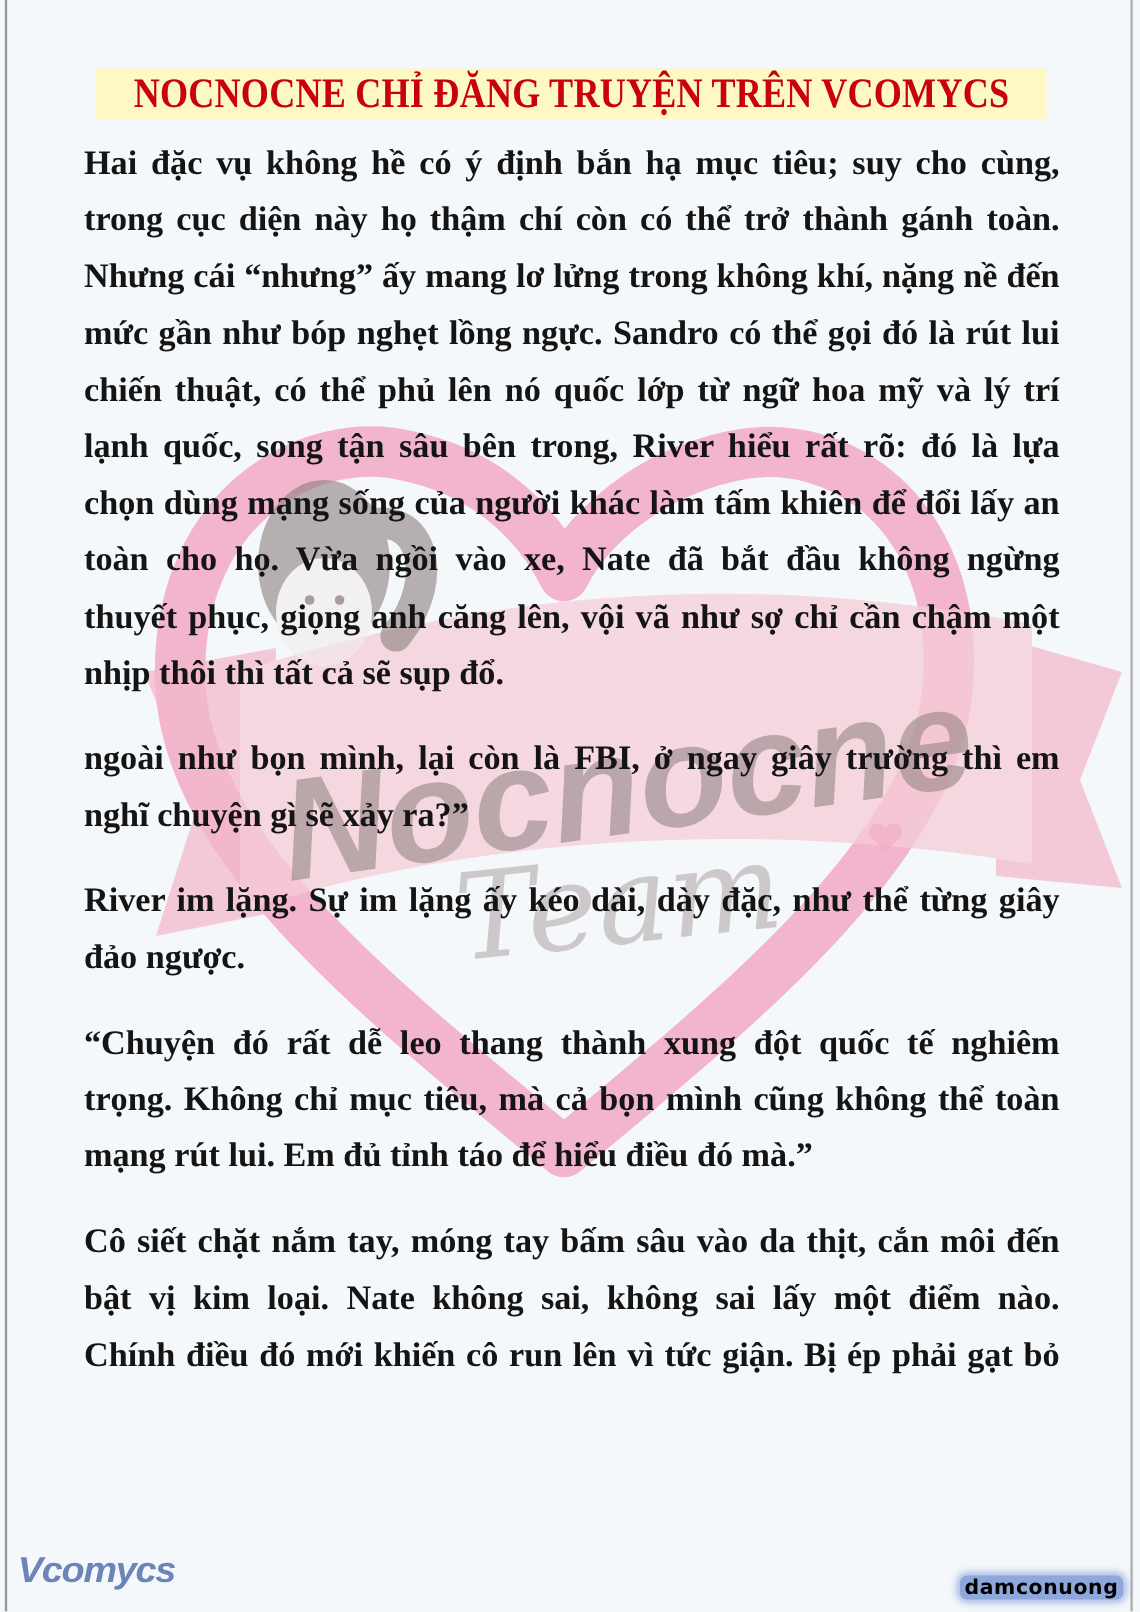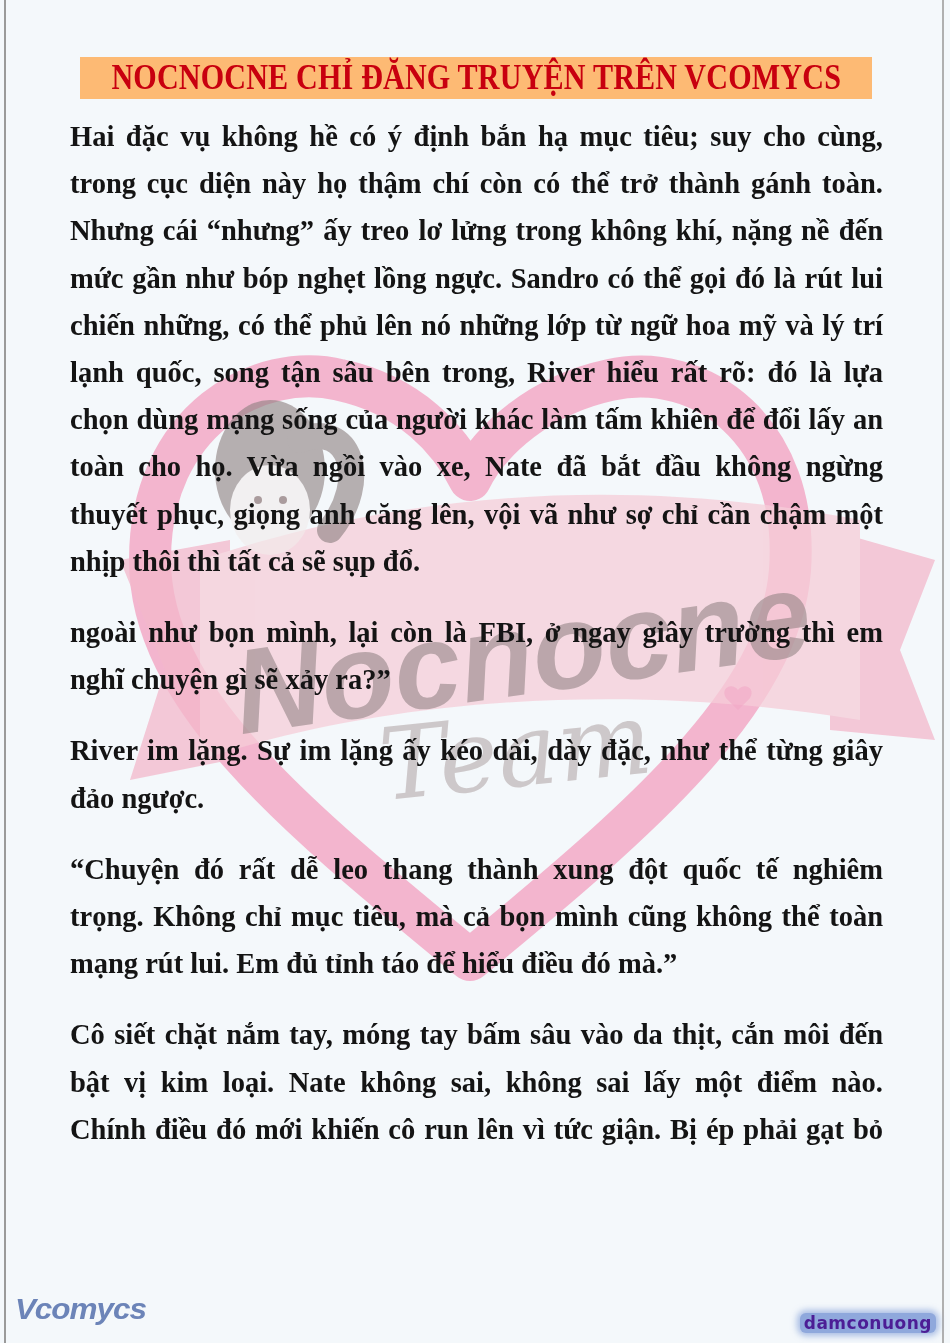--- a/index.html
+++ b/index.html
@@ -16,21 +16,21 @@
     }
     .page-border-right {
       position: absolute; right: 6px; top: 0; width: 2px; height: 1343px;
       background: #b0b0b0;
     }
     
     .watermark { position: absolute; left: 0; top: 0; width: 950px; height: 1343px; pointer-events: none; z-index: 1; }
     
     .title-band {
       position: absolute; left: 80px; top: 57px; width: 792px; height: 42px;
-      background: #fdba74;
+      background: #fef9c3;
       z-index: 2;
       display: flex; align-items: center; justify-content: center;
     }
     .title-text {
       color: #c8000f;
       font-family: "Liberation Serif", "DejaVu Serif", serif;
       font-weight: bold;
       font-size: 35px;
       letter-spacing: 0.2px;
       transform: scaleX(0.86);
@@ -53,21 +53,21 @@
       font-family: "Liberation Sans", "DejaVu Sans", sans-serif;
       font-style: italic; font-weight: bold;
       font-size: 30px; color: #6c84b8;
       letter-spacing: -1px;
       transform: scaleX(1.05);
     }
     .footer-credit {
       position: absolute; right: 14px; top: 1313px; z-index: 2;
       font-family: "DejaVu Sans", sans-serif;
       font-size: 17px; font-weight: bold;
-      color: #4c1d95;
+      color: #000000;
       background: #8fa8dc;
       padding: 0 4px;
       border-radius: 6px;
       box-shadow: 0 0 6px 3px rgba(143,168,220,0.75);
       letter-spacing: 0.5px;
     }
   </style>
 </head>
 <body>
 
@@ -98,23 +98,23 @@
 </svg>
 
 <div class="title-band">
   <span class="title-text">NOCNOCNE CHỈ ĐĂNG TRUYỆN TRÊN VCOMYCS</span>
 </div>
 
 <div class="content">
   <p class="para">
     <span class="line">Hai đặc vụ không hề có ý định bắn hạ mục tiêu; suy cho cùng,</span>
     <span class="line">trong cục diện này họ thậm chí còn có thể trở thành gánh toàn.</span>
-    <span class="line">Nhưng cái “nhưng” ấy treo lơ lửng trong không khí, nặng nề đến</span>
+    <span class="line">Nhưng cái “nhưng” ấy mang lơ lửng trong không khí, nặng nề đến</span>
     <span class="line">mức gần như bóp nghẹt lồng ngực. Sandro có thể gọi đó là rút lui</span>
-    <span class="line">chiến những, có thể phủ lên nó những lớp từ ngữ hoa mỹ và lý trí</span>
+    <span class="line">chiến thuật, có thể phủ lên nó quốc lớp từ ngữ hoa mỹ và lý trí</span>
     <span class="line">lạnh quốc, song tận sâu bên trong, River hiểu rất rõ: đó là lựa</span>
     <span class="line">chọn dùng mạng sống của người khác làm tấm khiên để đổi lấy an</span>
     <span class="line">toàn cho họ. Vừa ngồi vào xe, Nate đã bắt đầu không ngừng</span>
     <span class="line">thuyết phục, giọng anh căng lên, vội vã như sợ chỉ cần chậm một</span>
     <span class="line last">nhịp thôi thì tất cả sẽ sụp đổ.</span>
   </p>
   <p class="para">
     <span class="line">ngoài như bọn mình, lại còn là FBI, ở ngay giây trường thì em</span>
     <span class="line last">nghĩ chuyện gì sẽ xảy ra?”</span>
   </p>

